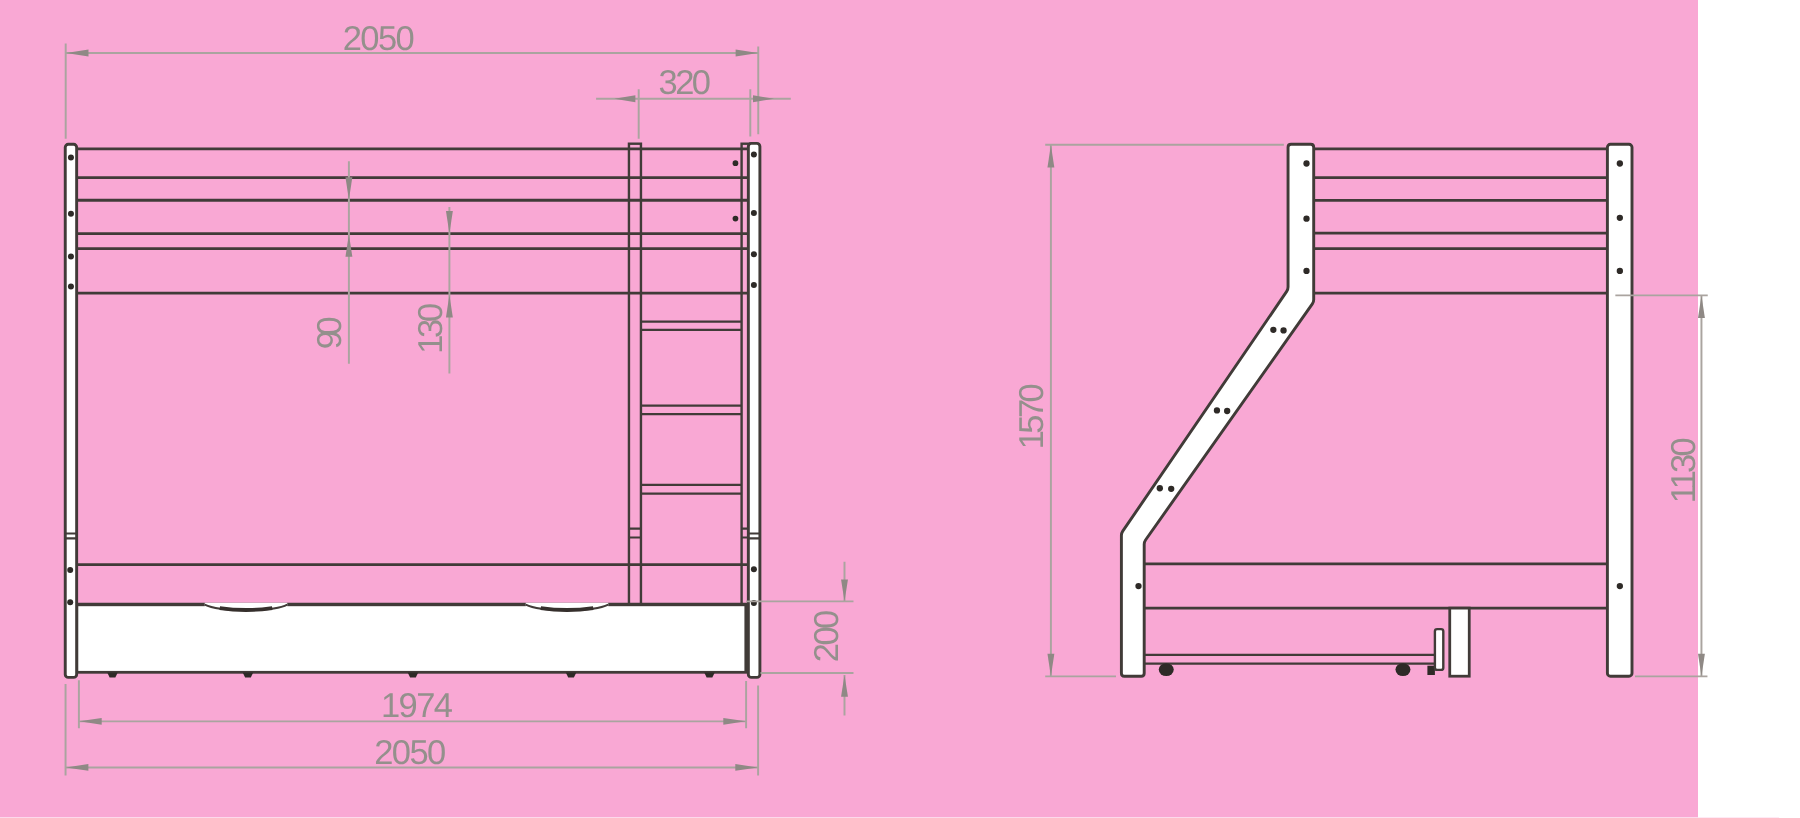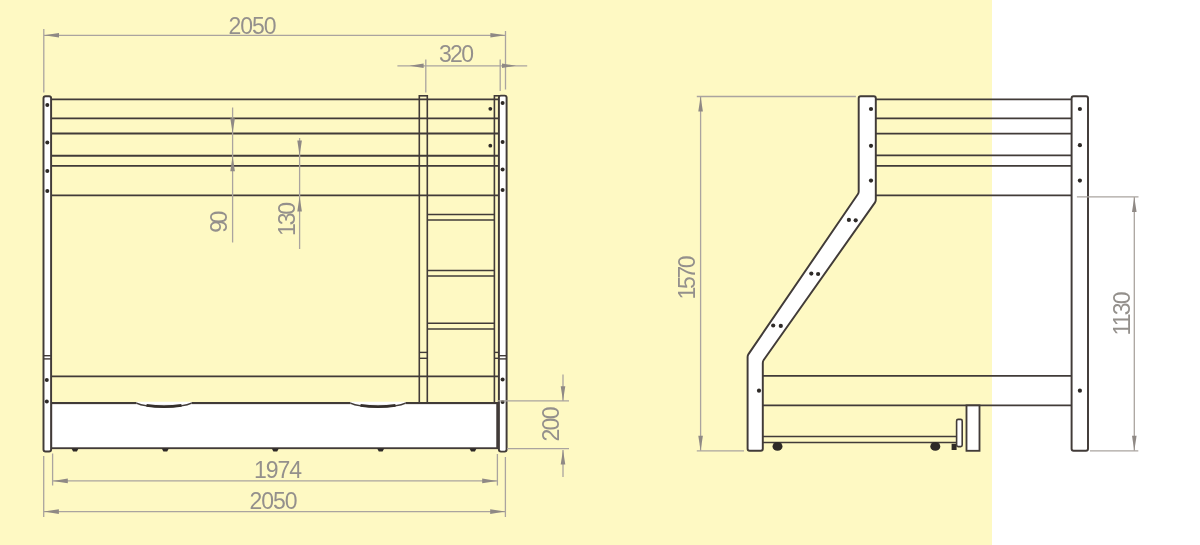--- a/index.html
+++ b/index.html
@@ -1,16 +1,16 @@
 <!DOCTYPE html>
 <html><head>
 <meta charset="utf-8">
 <style>
   html,body{margin:0;padding:0;background:#ffffff;}
-  .wrap{width:992px;height:545px;background:#fef9c3;}
+  .wrap{width:1132px;height:545px;background:#f9a8d4;}
   text{font-family:"Liberation Sans", sans-serif;fill:#94908c;font-size:23px;}
 </style>
 </head>
 <body>
 <div class="wrap">
 <svg style="filter:blur(0.28px)" width="1200" height="545" viewBox="0 0 1200 545">
 <g stroke-linecap="butt">
 
 <g id="front">
 

